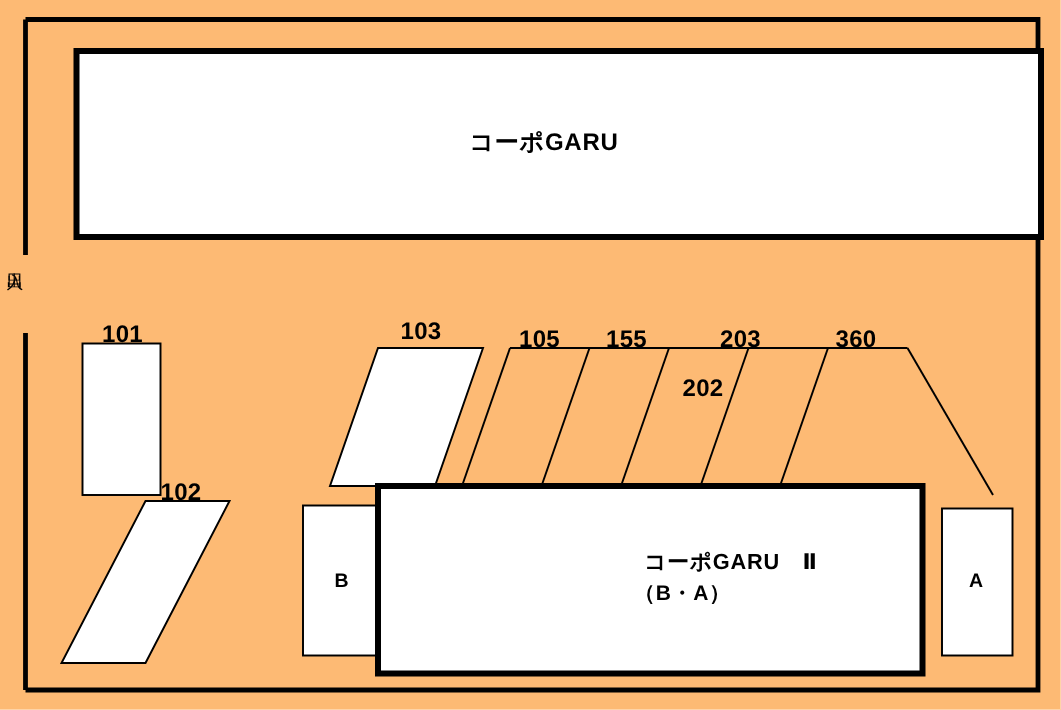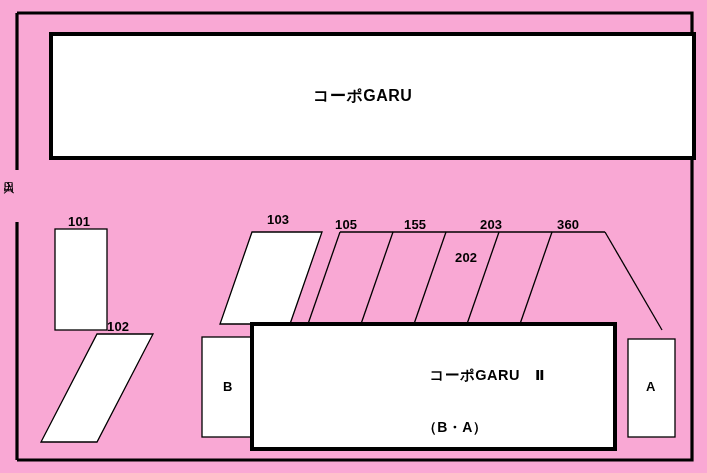--- a/index.html
+++ b/index.html
@@ -10,38 +10,38 @@
   body {
     width: 707px;
     height: 473px;
     font-family: "Liberation Sans", "DejaVu Sans", sans-serif;
     overflow: hidden;
   }
   #site-plan {
     position: relative;
     width: 707px;
     height: 473px;
-    background: #f9a8d4;
+    background: #fdba74;
   }
   svg.plan-svg {
     position: absolute;
     left: 0;
     top: 0;
     width: 707px;
     height: 473px;
   }
   .lbl {
     position: absolute;
     font-weight: bold;
     color: #000000;
     white-space: pre;
     line-height: 1.15;
   }
   .stall-num {
-    font-size: 13px;
+    font-size: 16px;
     letter-spacing: 0.2px;
   }
   .bldg-name-1 {
     font-size: 16px;
     letter-spacing: 0.5px;
   }
   .bldg-name-2 {
     font-size: 14.5px;
     letter-spacing: 0.5px;
     text-align: right;
@@ -104,27 +104,27 @@
 
     <rect x="252" y="324" width="363" height="125" fill="#ffffff" stroke="#000000" stroke-width="4"></rect>
 
   </svg>
 
   <div class="lbl gate-label" style="left:3px; top:172px;">出入口</div>
 
   <div class="lbl bldg-name-1" style="left:313px; top:87px;">コーポGARU</div>
 
   <div class="lbl bldg-name-2" style="left:365px; top:367px; width:180px;">コーポGARU　Ⅱ</div>
-  <div class="lbl bldg-sub-2" style="left:365px; top:387px; width:180px;margin-top:32px;">（B・A）</div>
+  <div class="lbl bldg-sub-2" style="left:365px; top:387px; width:180px;">（B・A）</div>
 
   <div class="lbl unit-letter" style="left:223px; top:380px;">B</div>
   <div class="lbl unit-letter" style="left:646px; top:380px;">A</div>
 
   <div class="lbl stall-num" style="left:68px; top:215px;">101</div>
   <div class="lbl stall-num" style="left:107px; top:320px;">102</div>
   <div class="lbl stall-num" style="left:267px; top:213px;">103</div>
-  <div class="lbl stall-num" style="left:335px; top:218px;">105</div>
+  <div class="lbl stall-num" style="left:346px; top:218px;">105</div>
   <div class="lbl stall-num" style="left:404px; top:218px;">155</div>
   <div class="lbl stall-num" style="left:455px; top:218px;margin-top:33px;">202</div>
   <div class="lbl stall-num" style="left:480px; top:218px;">203</div>
   <div class="lbl stall-num" style="left:557px; top:218px;">360</div>
 
 </div>
 
 </body></html>

